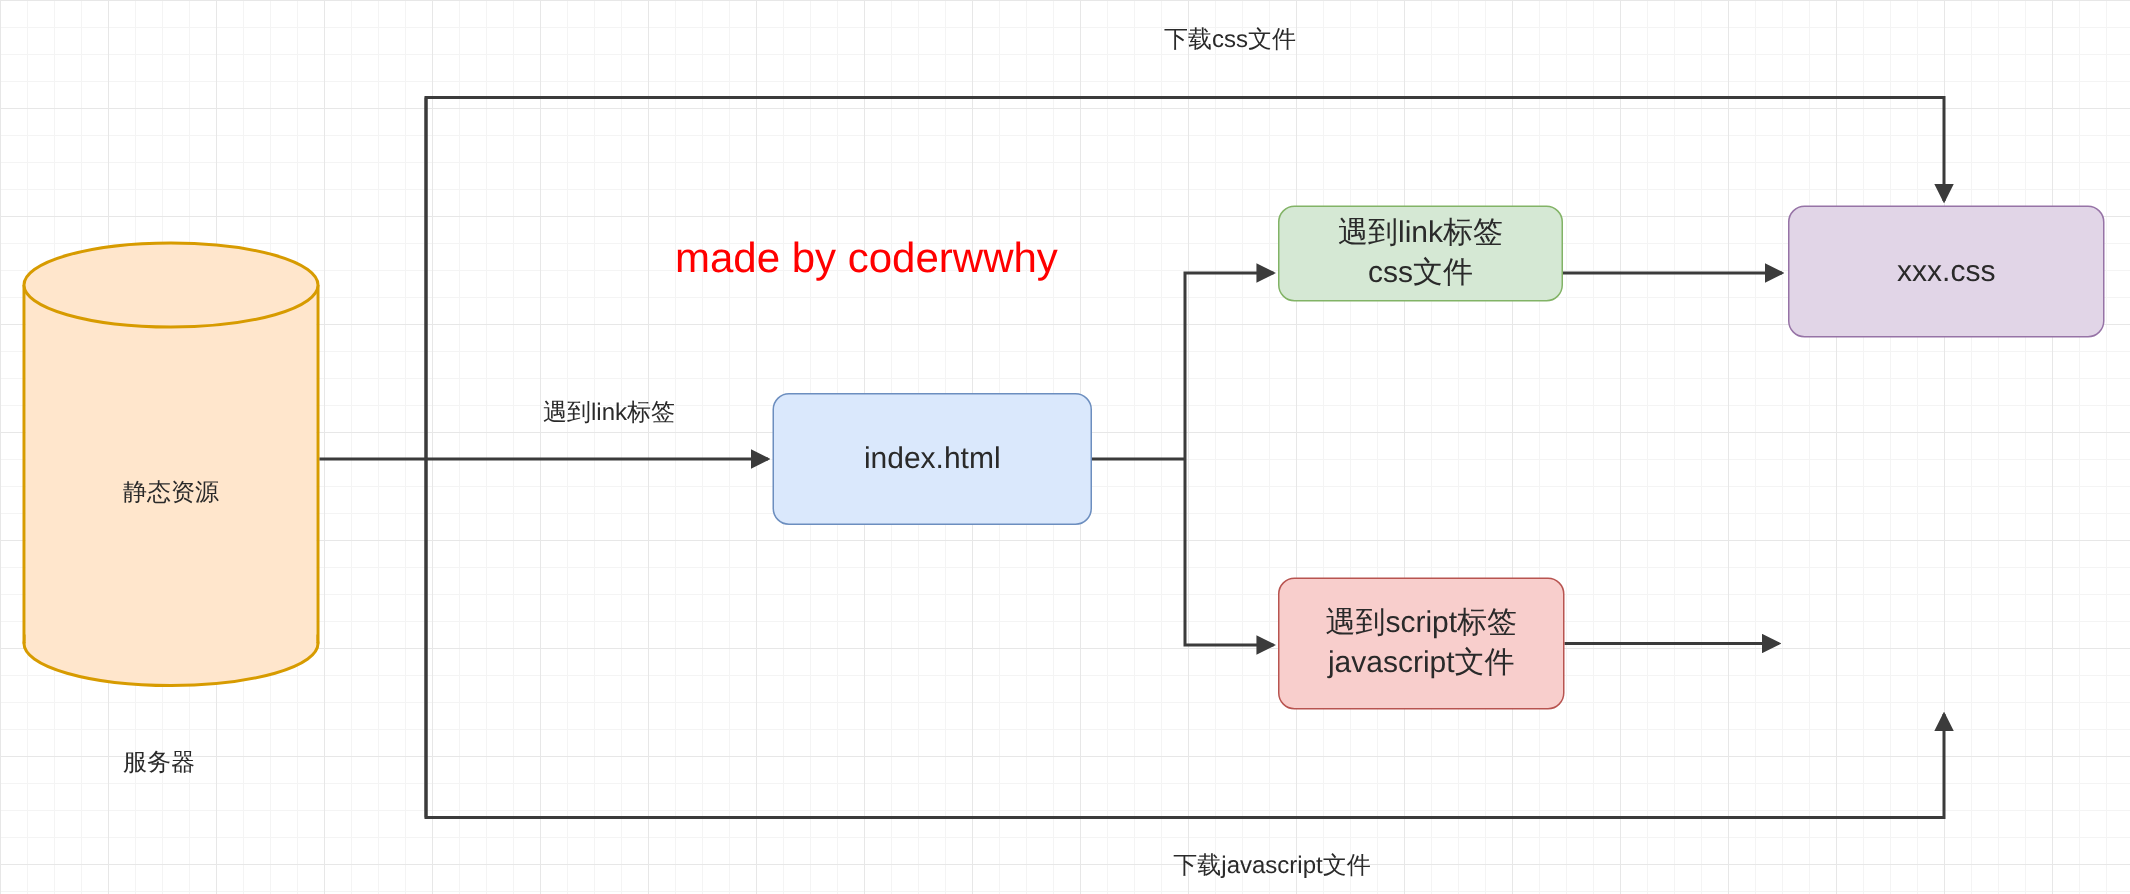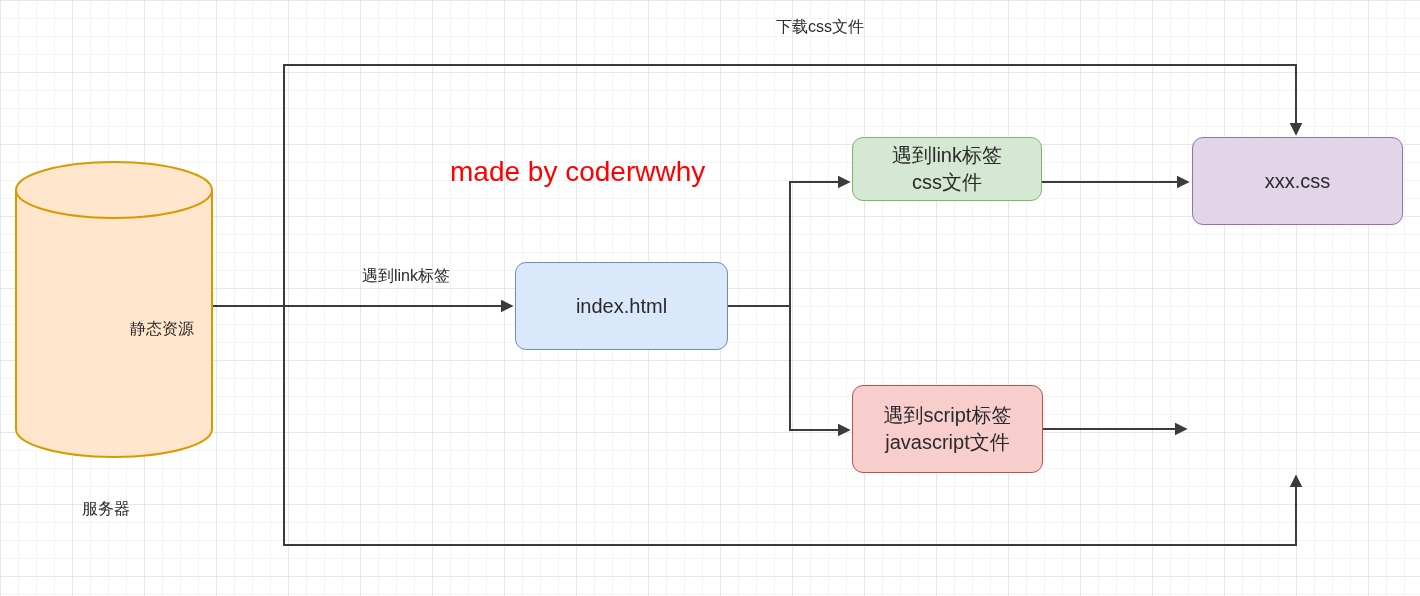--- a/index.html
+++ b/index.html
@@ -51,21 +51,21 @@
   .node-script { left: 852px;  top: 385px; width: 191px; height: 88px; background: #f8cecc; border-color: #b85450; }
   .node-js     { left: 1190px; top: 385px; width: 212px; height: 88px; background: #f5f5f5; border-color: #666666; }
   .label {
     position: absolute;
     font-size: 16px;
     line-height: 24px;
     color: #2a2a2a;
     text-align: center;
     white-space: nowrap;
   }
-  .server-label   { left: 15px;  top: 317px; width: 198px; padding-left: 48px; }
+  .server-label   { left: 15px;  top: 317px; width: 198px; }
   .server-caption { left: 7px;  top: 497px; width: 198px; }
   .lbl-enter      { left: 286px; top: 264px; width: 240px; }
   .lbl-dl-css     { left: 710px; top: 15px;  width: 220px; }
   .lbl-dl-js      { left: 728px; top: 566px; width: 240px; }
   .watermark {
     position: absolute;
     left: 450px; top: 160px; width: 200px;
     font-size: 28px; line-height: 24px;
     color: #ff0000;
     text-align: center;
@@ -119,16 +119,17 @@
     <span>javascript文件</span>
   </div>
 
   <div class="node node-css">
     <span>xxx.css</span>
   </div>
 
 
   <div class="label lbl-enter">遇到link标签</div>
   <div class="label lbl-dl-css">下载css文件</div>
+  <div class="label lbl-dl-js">下载javascript文件</div>
 
   <div class="watermark">made by coderwwhy</div>
 
 </div>
 
 </body></html>

